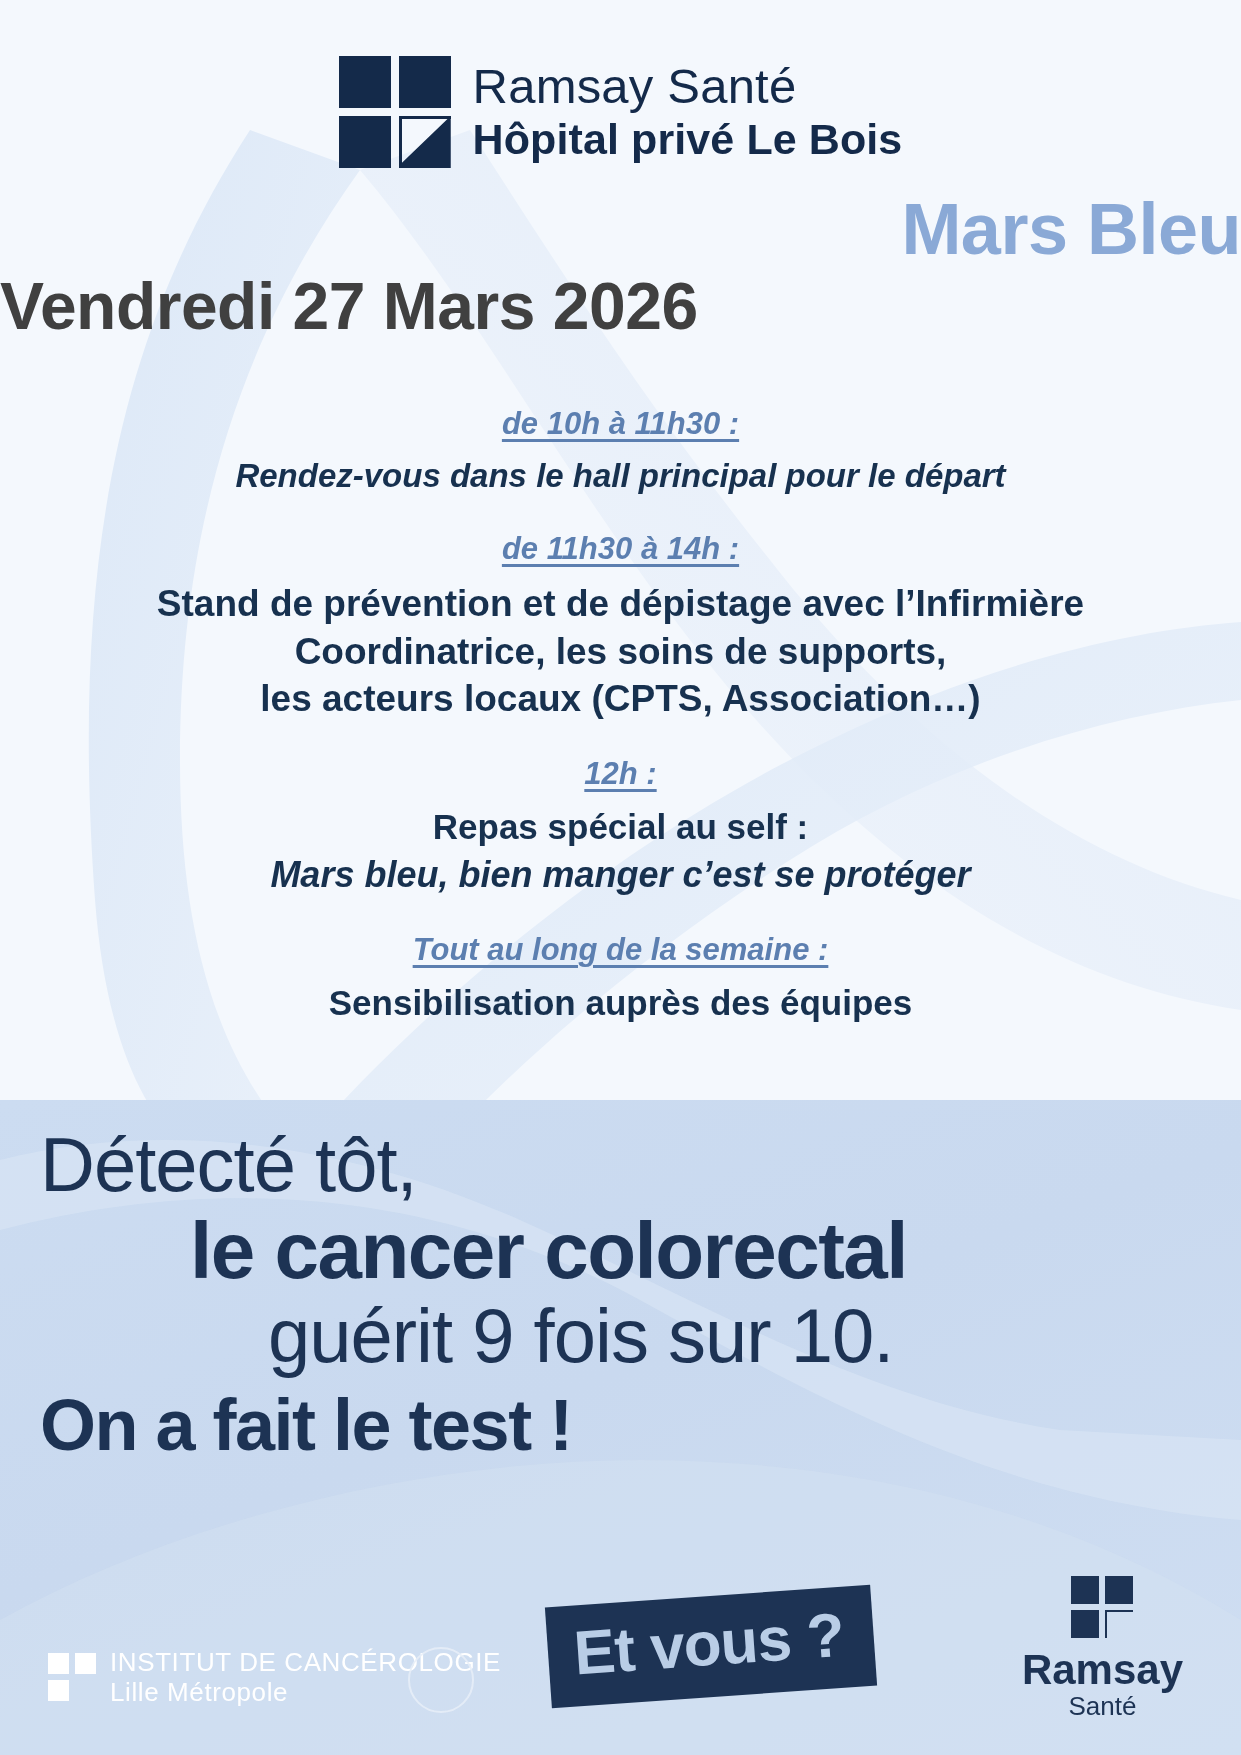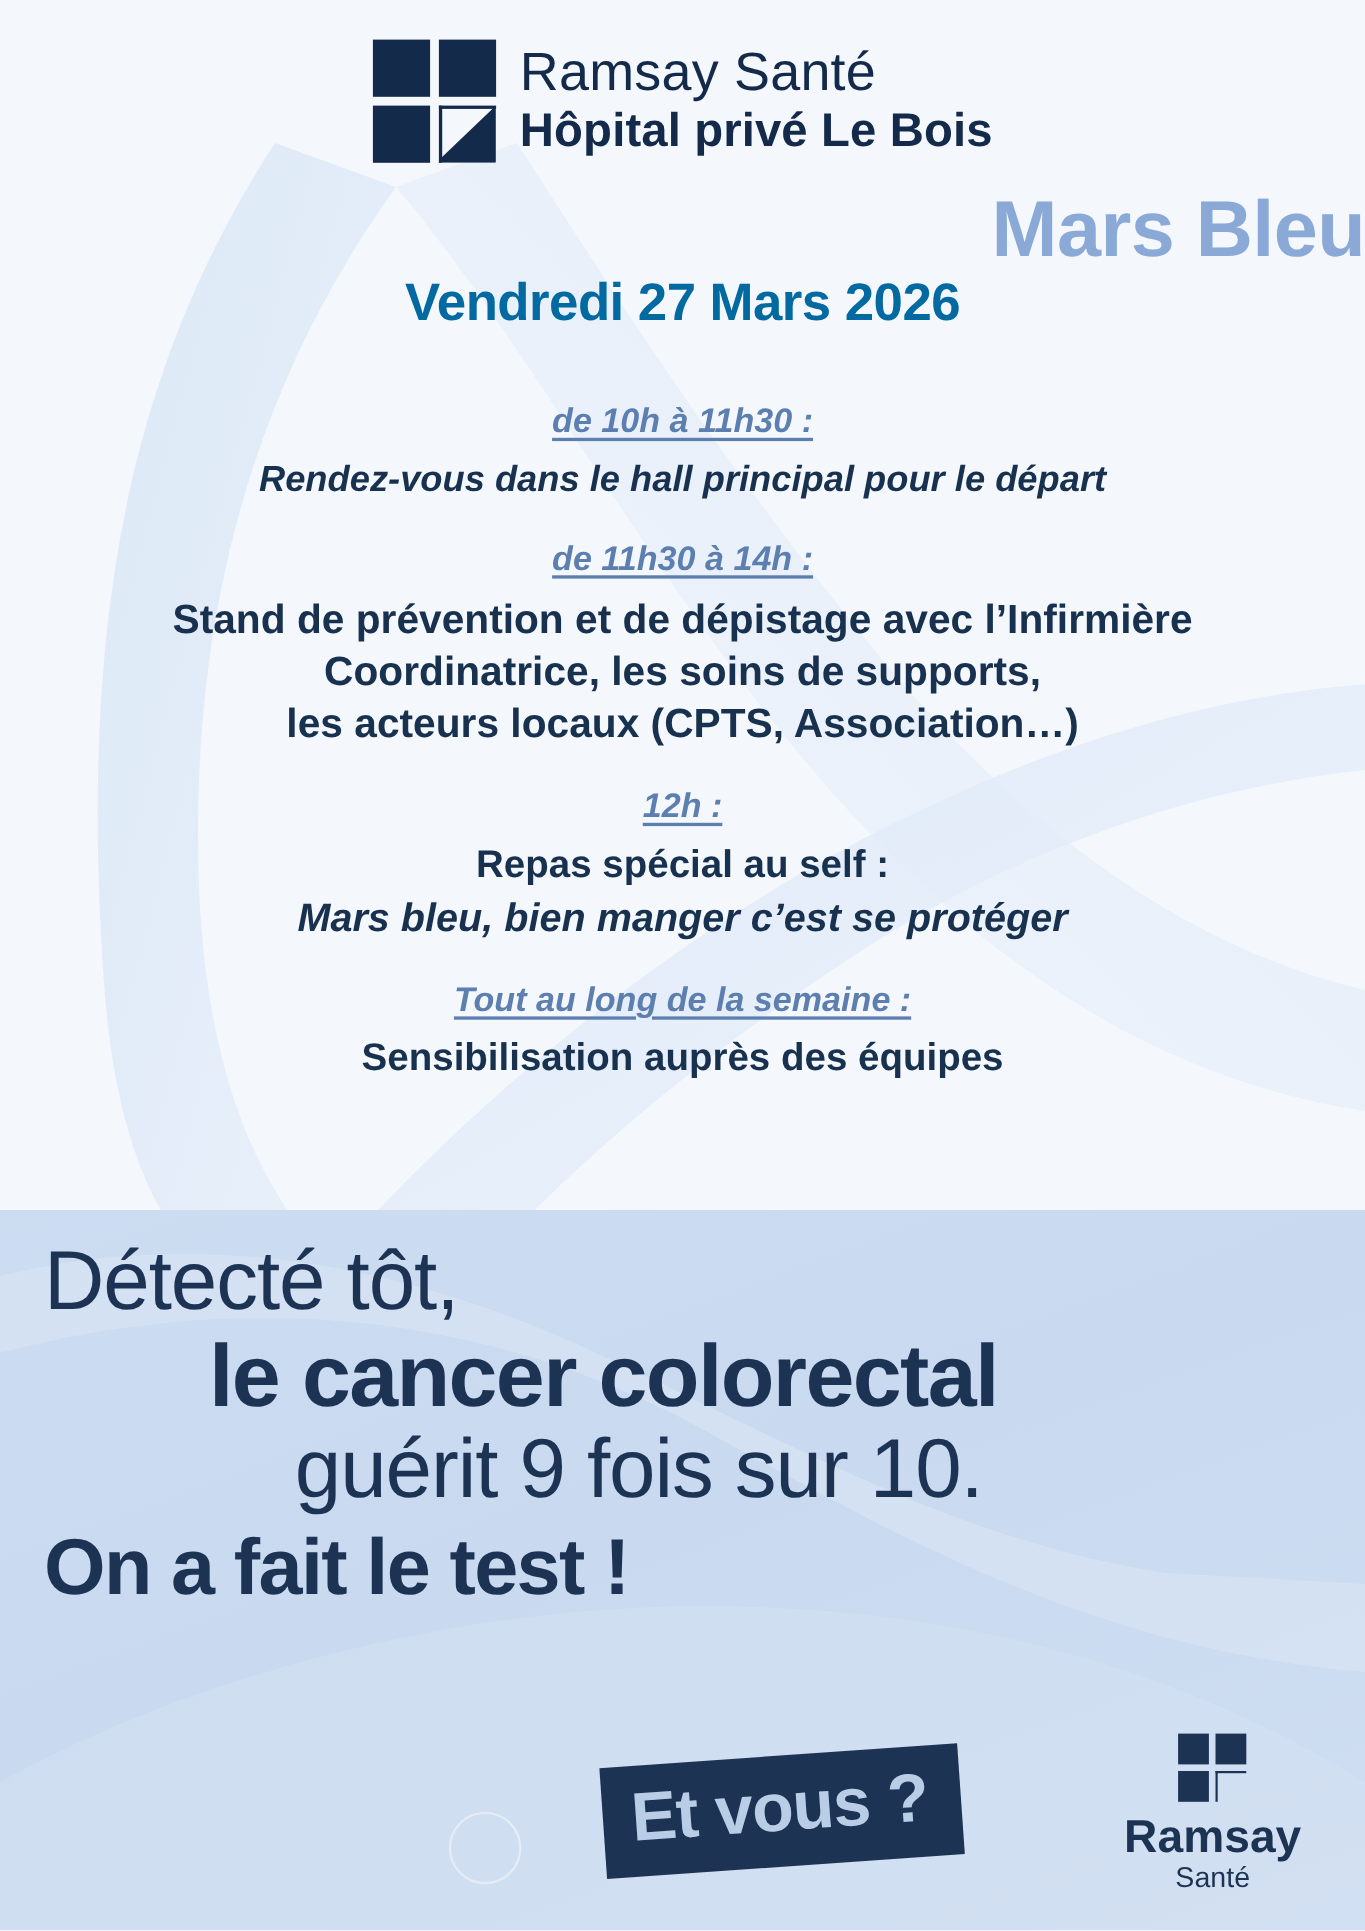--- a/index.html
+++ b/index.html
@@ -27,21 +27,21 @@
   }
   .ribbon-layer svg {
     position: absolute;
     top: 0;
     left: 0;
   }
 
   
   .header {
     position: relative;
-    padding-top: 36px;
+    padding-top: 56px;
     display: flex;
     justify-content: center;
   }
   .logo-row {
     display: flex;
     align-items: center;
     gap: 22px;
   }
   .logo-mark {
     width: 112px;
@@ -96,24 +96,23 @@
     position: relative;
     text-align: right;
     font-size: 72px;
     font-weight: bold;
     color: #8aa9d6;
     margin-top: 20px;
     letter-spacing: -0.5px;
   }
   .title-date {
     position: relative;
-    text-align: center;
-    font-size: 48px;
-    font-weight: bold;
-    color: #0369a1;
+    font-size: 66px;
+    font-weight: bold;
+    color: #404040;
     margin-top: -2px;
     letter-spacing: -0.5px;
   }
 
   
   .program {
     position: relative;
     margin-top: 62px;
     text-align: center;
     color: #1d3354;
@@ -364,20 +363,31 @@
 
     <div class="banner-copy">
       <div class="b1">Détecté tôt,</div>
       <div class="b2">le cancer colorectal</div>
       <div class="b3">guérit 9 fois sur 10.</div>
       <div class="b4">On a fait le test !</div>
     </div>
 
     <div class="etvous">Et vous ?</div>
 
+    <div class="institute">
+      <div class="inst-mark">
+        <i class="a"></i>
+          <i class="b"></i>
+          <i class="c"></i>
+      </div>
+      <div class="inst-text">
+        <div class="inst-l1">INSTITUT DE CANCÉROLOGIE</div>
+        <div class="inst-l2">Lille Métropole</div>
+      </div>
+    </div>
     <div class="inst-circle"></div>
 
     <div class="ramsay-br">
       <div class="rb-mark">
         <i class="a"></i>
           <i class="b"></i>
           <i class="c"></i>
           <i class="d"></i>
       </div>
       <div class="rb-name">Ramsay</div>

